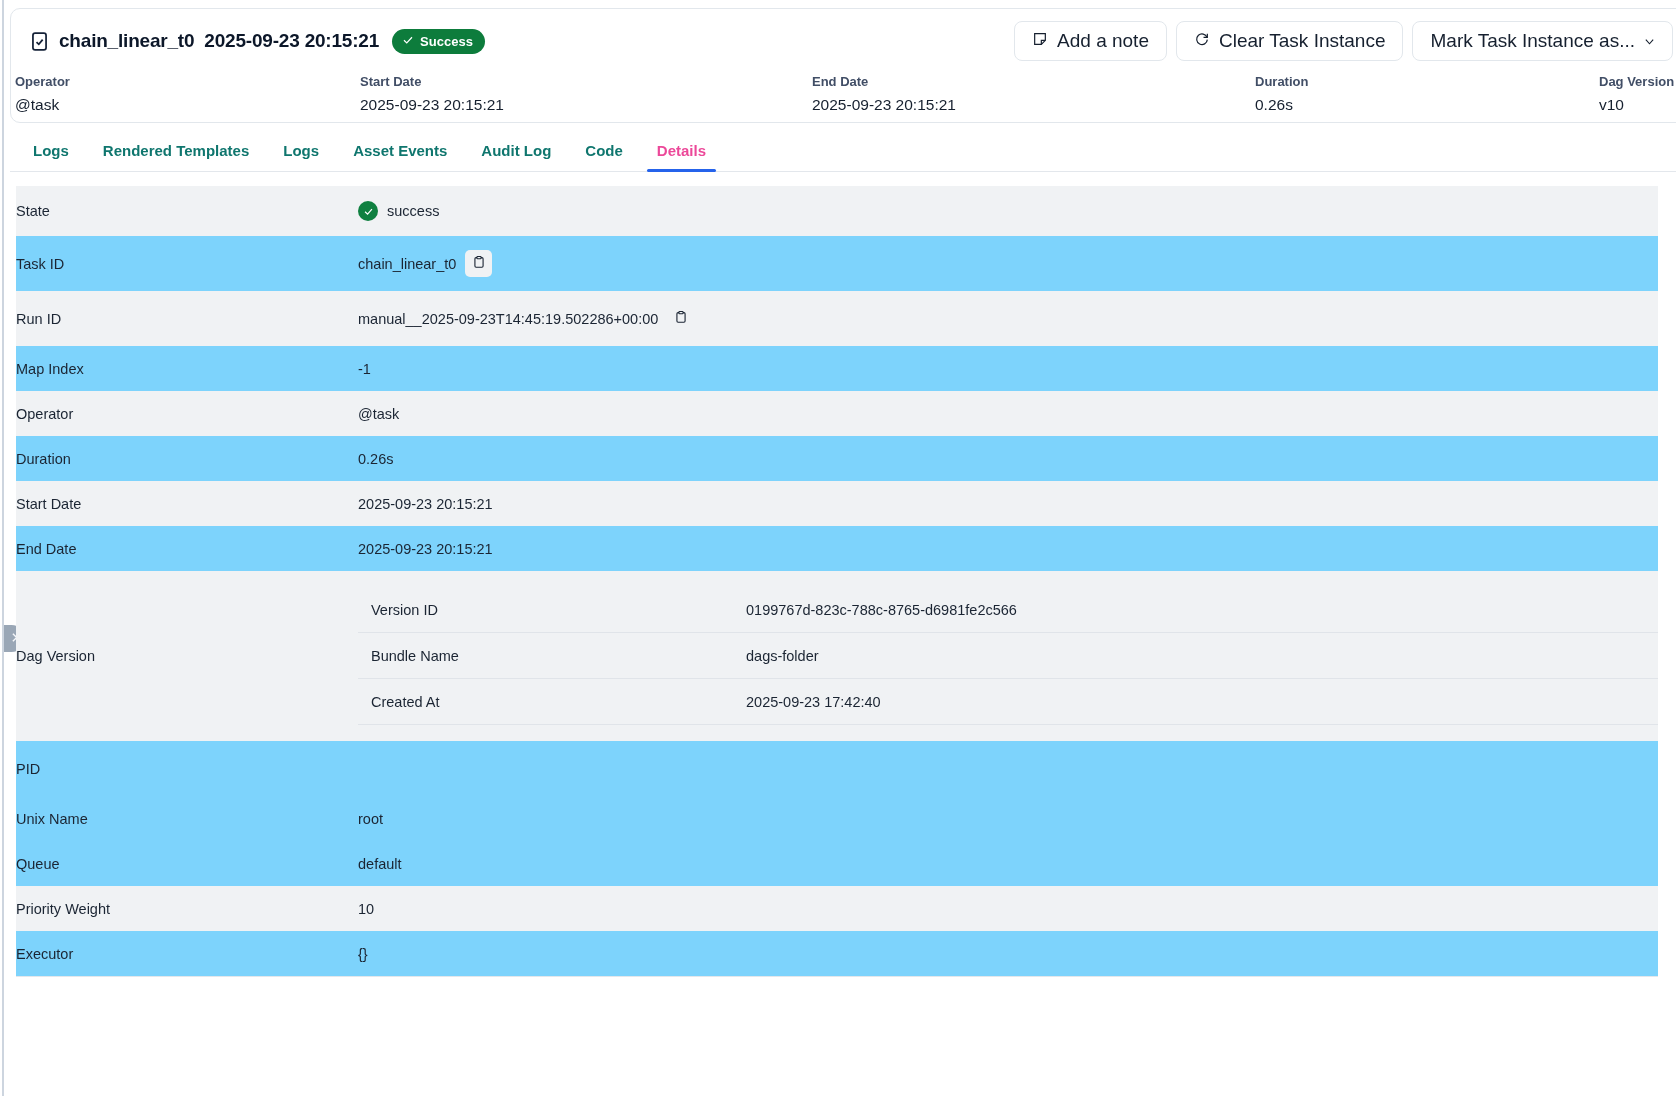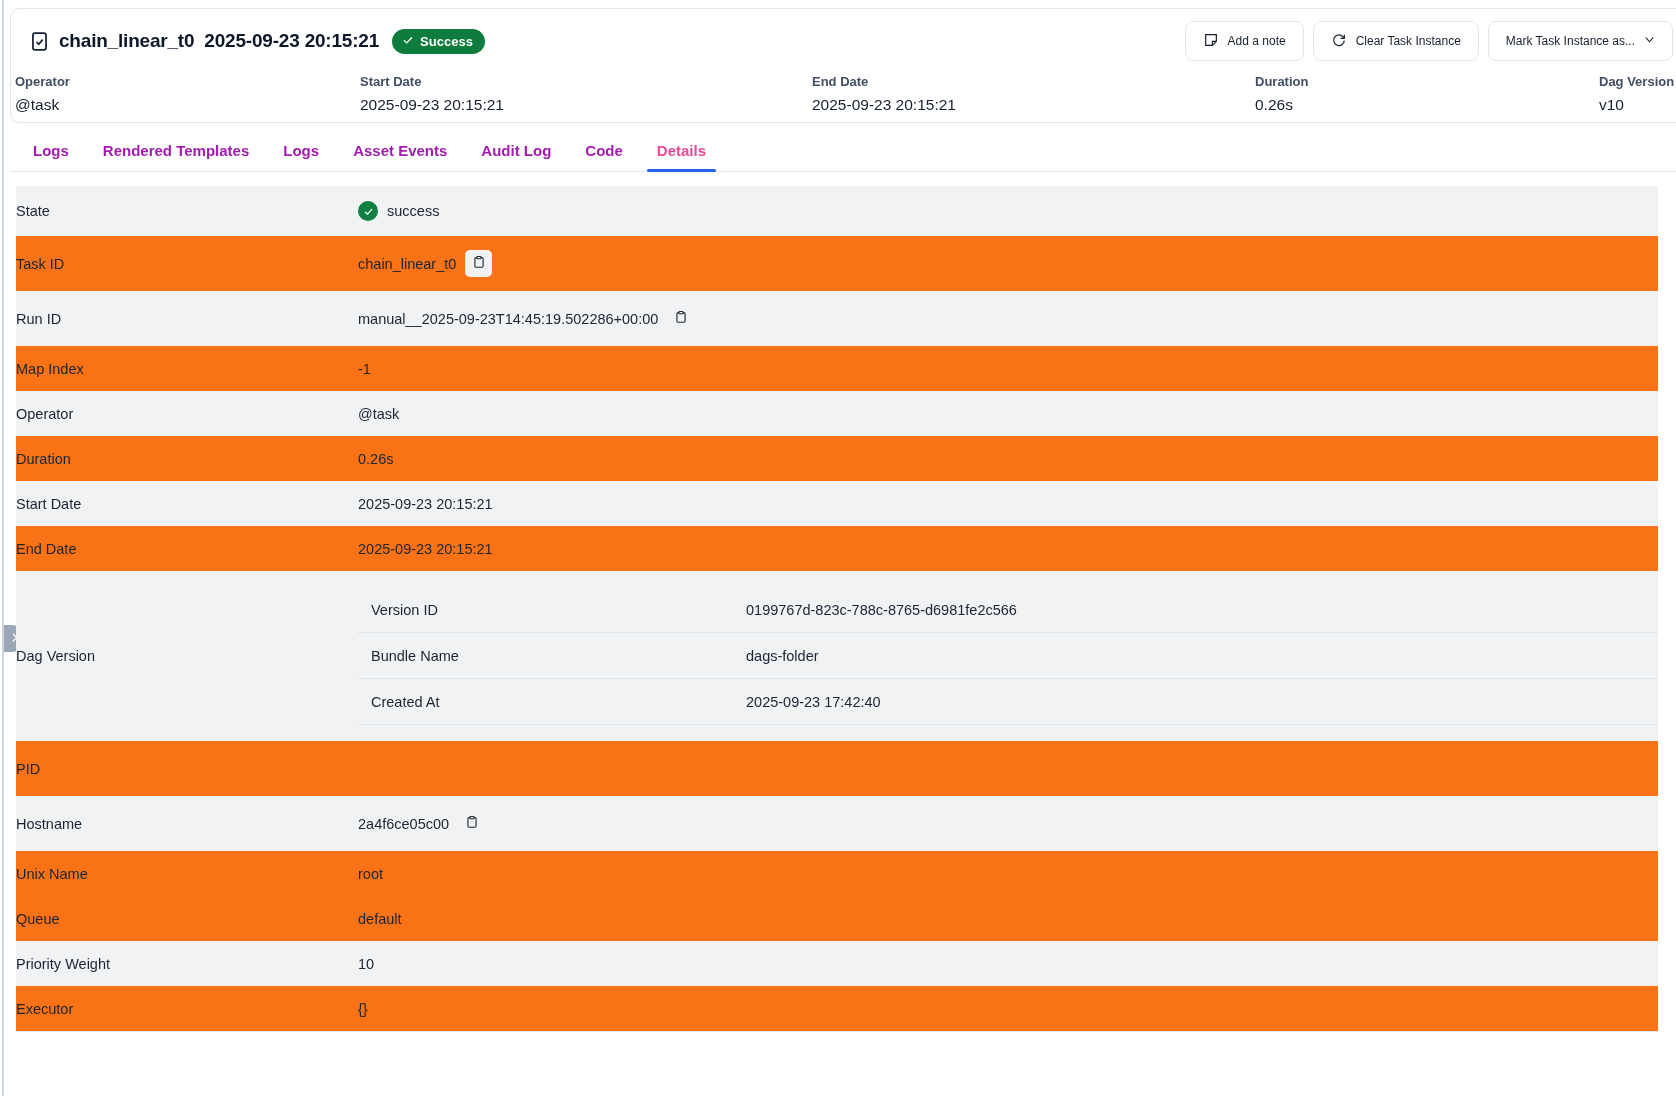--- a/index.html
+++ b/index.html
@@ -19,39 +19,39 @@
   .doc-icon { width:21px; height:21px; color:#152238; flex:none; }
   .doc-icon svg { width:21px; height:21px; stroke:#152238; stroke-width:2; fill:none; }
   .page-title { font-size:19px; font-weight:700; color:#0c1729; margin-left:9px; letter-spacing:-0.2px; }
   .run-date { font-size:19px; font-weight:700; color:#0c1729; margin-left:10px; letter-spacing:-0.2px; }
   .badge { display:inline-flex; align-items:center; gap:6px; margin-left:13px; background:#0d7c3c; color:#fff;
     font-size:13px; font-weight:600; padding:5px 12px 5px 10px; border-radius:999px; }
   .badge svg { width:12px; height:12px; stroke:#fff; stroke-width:2.4; fill:none; }
   .actions { margin-left:auto; display:flex; gap:9px; }
   .btn { display:inline-flex; align-items:center; gap:9px; height:40px; padding:0 17px; background:#fff;
     border:1px solid #e2e7ec; border-radius:8px; font-family:"Liberation Sans", sans-serif;
-    font-size:12px; color:#16202f; cursor:pointer; white-space:nowrap; }
+    font-size:19px; color:#16202f; cursor:pointer; white-space:nowrap; }
   .btn svg { width:16px; height:16px; stroke:#16202f; stroke-width:1.8; fill:none; }
   .btn .caret svg { width:11px; height:11px; stroke-width:2.4; }
 
   .meta-row { display:grid; grid-template-columns:345px 452px 443px 344px 1fr; padding-left:4px; margin-top:13px; }
   .meta-label { font-size:13px; font-weight:600; color:#414e66; margin-bottom:7px; }
   .meta-value { font-size:15.5px; color:#16202f; }
 
   
   .tabs { position:absolute; top:134px; left:10px; width:1666px; display:flex; gap:14px;
     padding-left:13px; border-bottom:1px solid #e3e7ec; }
-  .tab { position:relative; padding:8px 10px 12px; font-size:15px; font-weight:600; color:#a21caf;
+  .tab { position:relative; padding:8px 10px 12px; font-size:15px; font-weight:600; color:#0f766e;
     background:none; border:none; cursor:pointer; font-family:"Liberation Sans", sans-serif; }
   .tab.active { color:#ec4899; font-weight:700; }
   .tab.active::after { content:""; position:absolute; left:0; right:0; bottom:-1px; height:3px; background:#2563eb; border-radius:2px; }
 
   
   .table { position:absolute; top:186px; left:16px; width:1642px; border-bottom:1px solid #e3e7ec; font-size:14.5px; }
-  .row { display:flex; align-items:center; min-height:45px; background:#f97316; }
+  .row { display:flex; align-items:center; min-height:45px; background:#7dd3fc; }
   .row.gray { background:#f0f2f4; }
   .row-state { min-height:50px; }
   .row-copy { min-height:55px; }
   .cell-label { width:342px; flex:none; color:#1b2533; }
   .cell-value { flex:1; display:flex; align-items:center; gap:9px; color:#1b2533; }
   .state-icon { width:20px; height:20px; border-radius:50%; background:#0f8040; display:inline-flex; align-items:center; justify-content:center; flex:none; }
   .state-icon svg { width:11px; height:11px; stroke:#fff; stroke-width:2.6; fill:none; }
   .copy-btn { width:27px; height:27px; border:none; border-radius:5px; background:#f0f2f4; cursor:pointer;
     display:inline-flex; align-items:center; justify-content:center; flex:none; }
   .copy-btn svg { width:14px; height:14px; stroke:#1b2533; stroke-width:1.9; fill:none; }
@@ -238,32 +238,20 @@
           <div class="nested-label">Created At</div>
           <div class="nested-value">2025-09-23 17:42:40</div>
         </div>
       </div>
     </div>
 
     <div class="row row-copy">
       <div class="cell-label">PID</div>
     </div>
 
-    <div class="row gray row-copy">
-      <div class="cell-label">Hostname</div>
-      <div class="cell-value">
-        <span>2a4f6ce05c00</span>
-        <button class="copy-btn">
-            <span><svg viewBox="0 0 24 24">
-                <rect x="8.5" y="2.5" width="7" height="4" rx="1"></rect>
-                <path d="M8.5 4.5H7a2 2 0 0 0-2 2V19a2 2 0 0 0 2 2h10a2 2 0 0 0 2-2V6.5a2 2 0 0 0-2-2h-1.5"></path>
-              </svg></span>
-          </button>
-      </div>
-    </div>
 
     <div class="row">
       <div class="cell-label">Unix Name</div>
       <div class="cell-value">
           <span>root</span>
         </div>
     </div>
 
 
     <div class="row">

